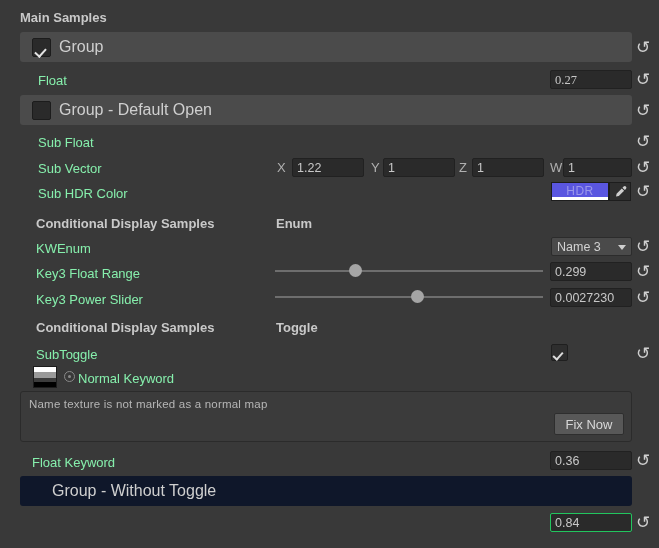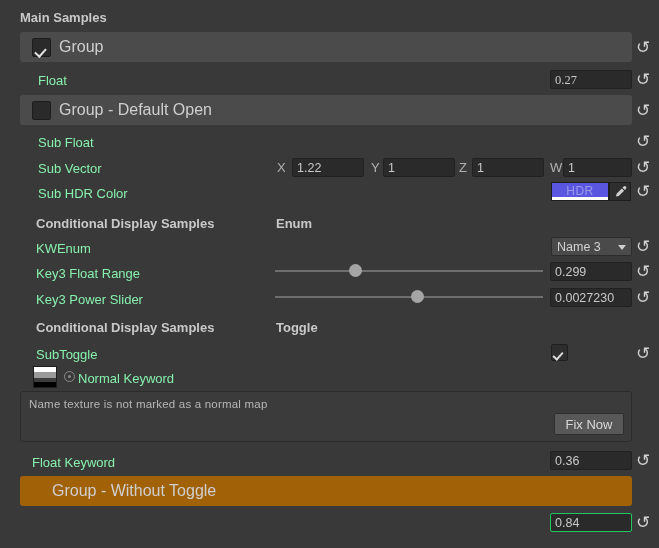--- a/index.html
+++ b/index.html
@@ -20,21 +20,21 @@
   .label.sel{color:#4a86d8;}
 
   
   .section-title{position:absolute;color:#c9c9c9;font-weight:bold;font-size:13px;}
 
   
   .groupbar{
     position:absolute;left:20px;width:612px;height:30px;
     background:#4b4b4b;border-radius:3px;display:flex;align-items:center;
   }
-  .groupbar.plain{background:#a16207;text-align:right;}
+  .groupbar.plain{background:#0f172a;text-align:right;}
   .groupbar .gtitle{font-size:16px;color:#cfcfcf;margin-left:8px;font-weight:normal;}
   .groupbar.plain .gtitle{margin-left:32px;}
 
   .cbox{
     width:17px;height:17px;margin-left:12px;border-radius:2px;
     background:#2a2a2a;border:1px solid #1c1c1c;position:relative;flex:none;
   }
   .cbox.checked::after{
     content:"";position:absolute;left:4px;top:7px;width:5px;height:9px;
     border:solid #e3e3e3;border-width:0 2px 2px 0;transform:rotate(42deg);

